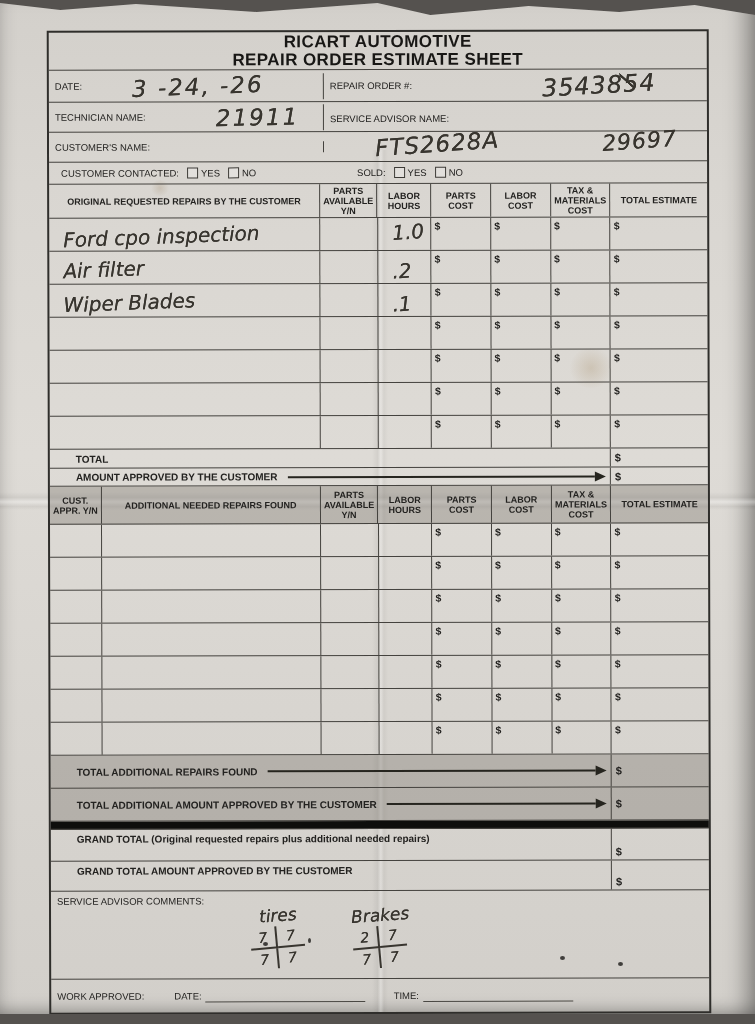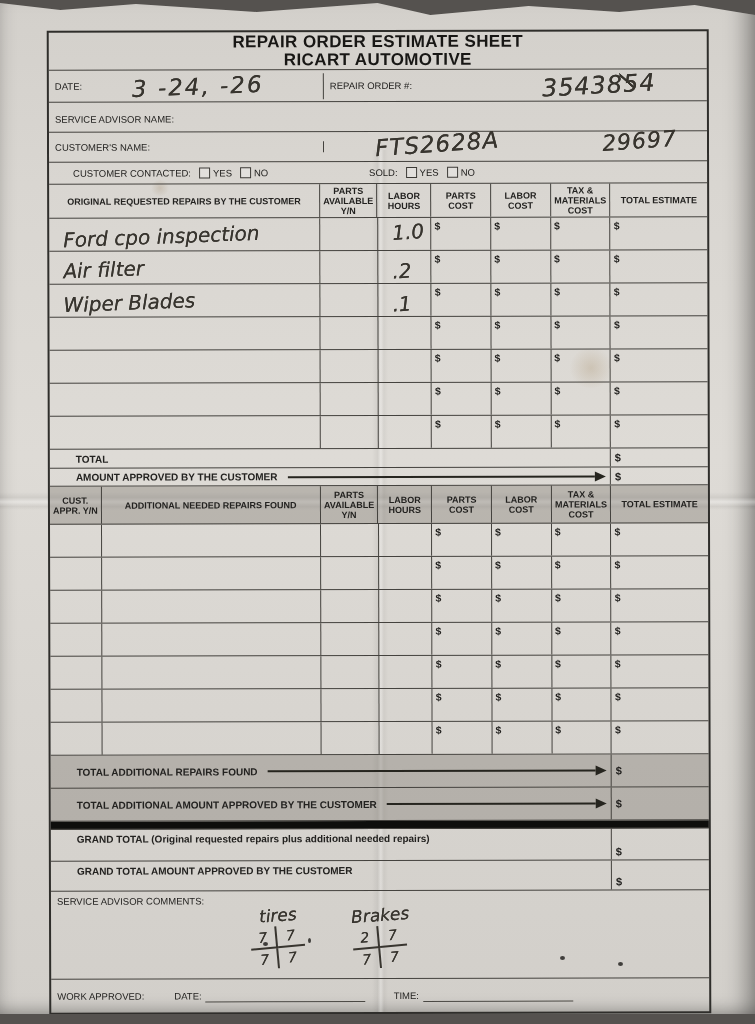--- a/index.html
+++ b/index.html
@@ -123,53 +123,57 @@
     <div class="stain1"></div>
     <div class="stain2"></div>
     <div class="speck" style="left:263px;top:942px;"></div>
     <div class="speck" style="left:308px;top:938px;width:3px;height:5px;"></div>
     <div class="speck" style="left:560px;top:956px;"></div>
     <div class="speck" style="left:618px;top:962px;"></div>
 
     <div class="form">
 
       <div class="title-block">
+        <div class="title-line">RICART AUTOMOTIVE</div>
         <div class="title-line">REPAIR ORDER ESTIMATE SHEET</div>
-        <div class="title-line">RICART AUTOMOTIVE</div>
       </div>
 
       <div class="row info-row h32">
         <div class="c ir-left">
           <span class="lbl">DATE:</span>
           <span class="hand hw-date">3 -24, -26</span>
         </div>
         <div class="ir-right">
           <span class="lbl">REPAIR ORDER #:</span>
           <span class="hand hw-ro"><span>3543854</span><span class="strike"></span></span>
         </div>
       </div>
 
       <div class="row info-row h30">
+        <div class="c ir-left">
+          <span class="lbl">TECHNICIAN NAME:</span>
+          <span class="hand hw-tech">21911</span>
+        </div>
         <div class="ir-right" style="align-items:flex-start;padding-top:4px;">
           <span class="lbl">SERVICE ADVISOR NAME:</span>
         </div>
       </div>
 
       <div class="row info-row h30">
         <div class="c ir-left">
           <span class="lbl">CUSTOMER'S NAME:</span>
         </div>
         <div class="ir-right">
           <span class="hand hw-adv">FTS2628A</span>
           <span class="hand hw-advnum">29697</span>
         </div>
       </div>
 
       <div class="row info-row h22">
-        <div style="width:296px;padding-left:24px;display:flex;align-items:center;">
+        <div style="width:296px;padding-left:12px;display:flex;align-items:center;">
           <span class="lbl">CUSTOMER CONTACTED:</span>
           <span class="checkbox"></span>
           <span class="lbl">YES</span>
           <span class="checkbox"></span>
           <span class="lbl">NO</span>
         </div>
         <div style="display:flex;align-items:center;">
           <span class="lbl">SOLD:</span>
           <span class="checkbox"></span>
           <span class="lbl">YES</span>

